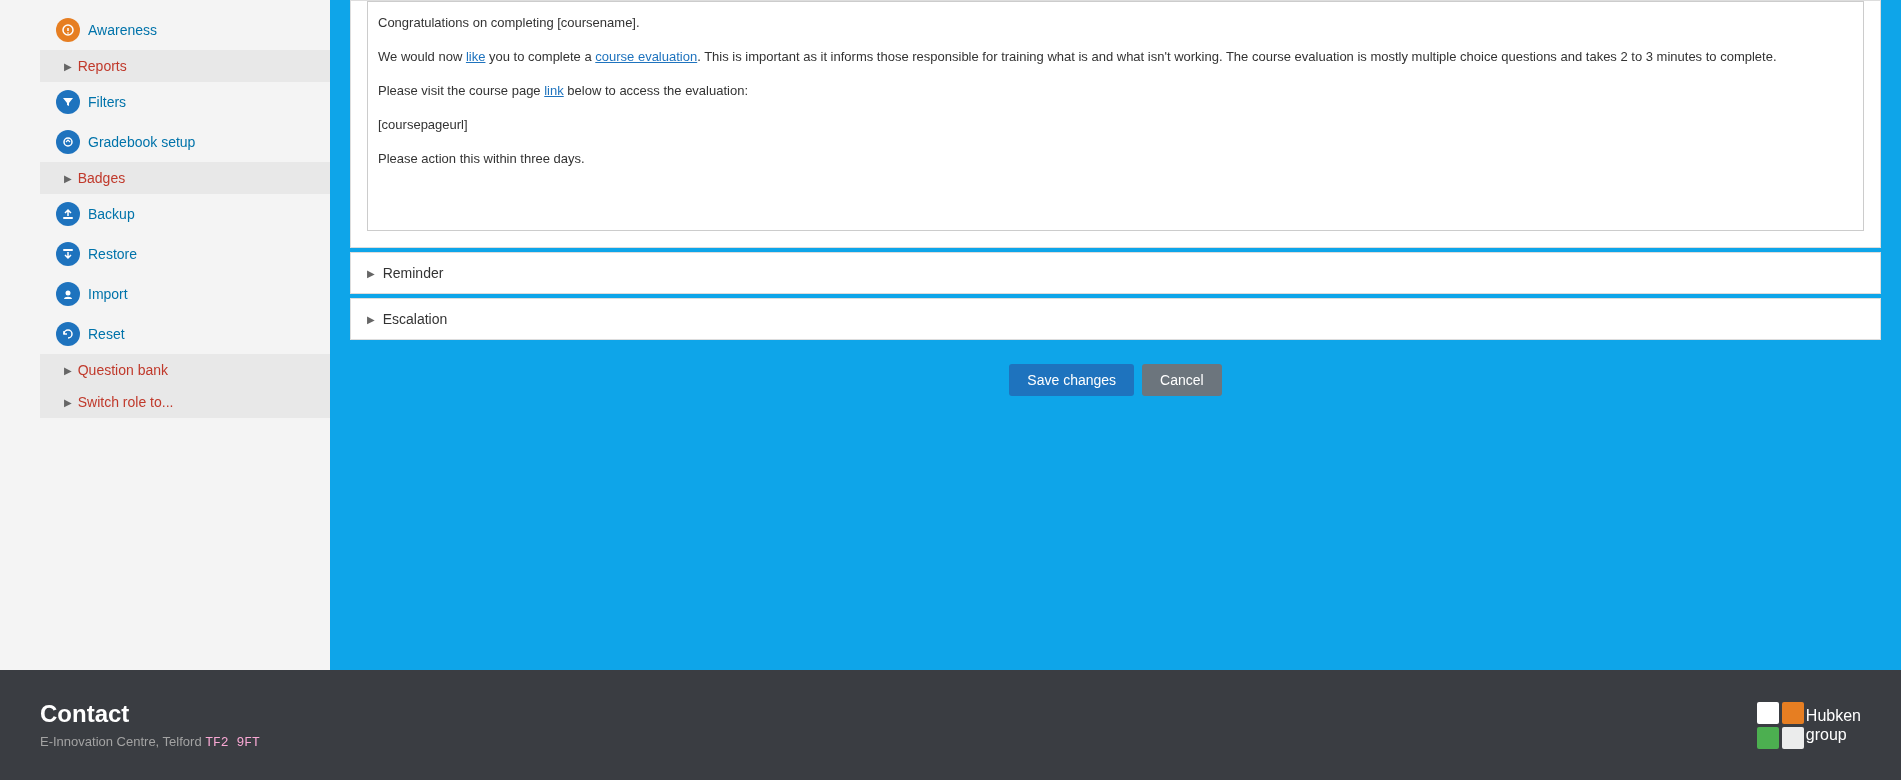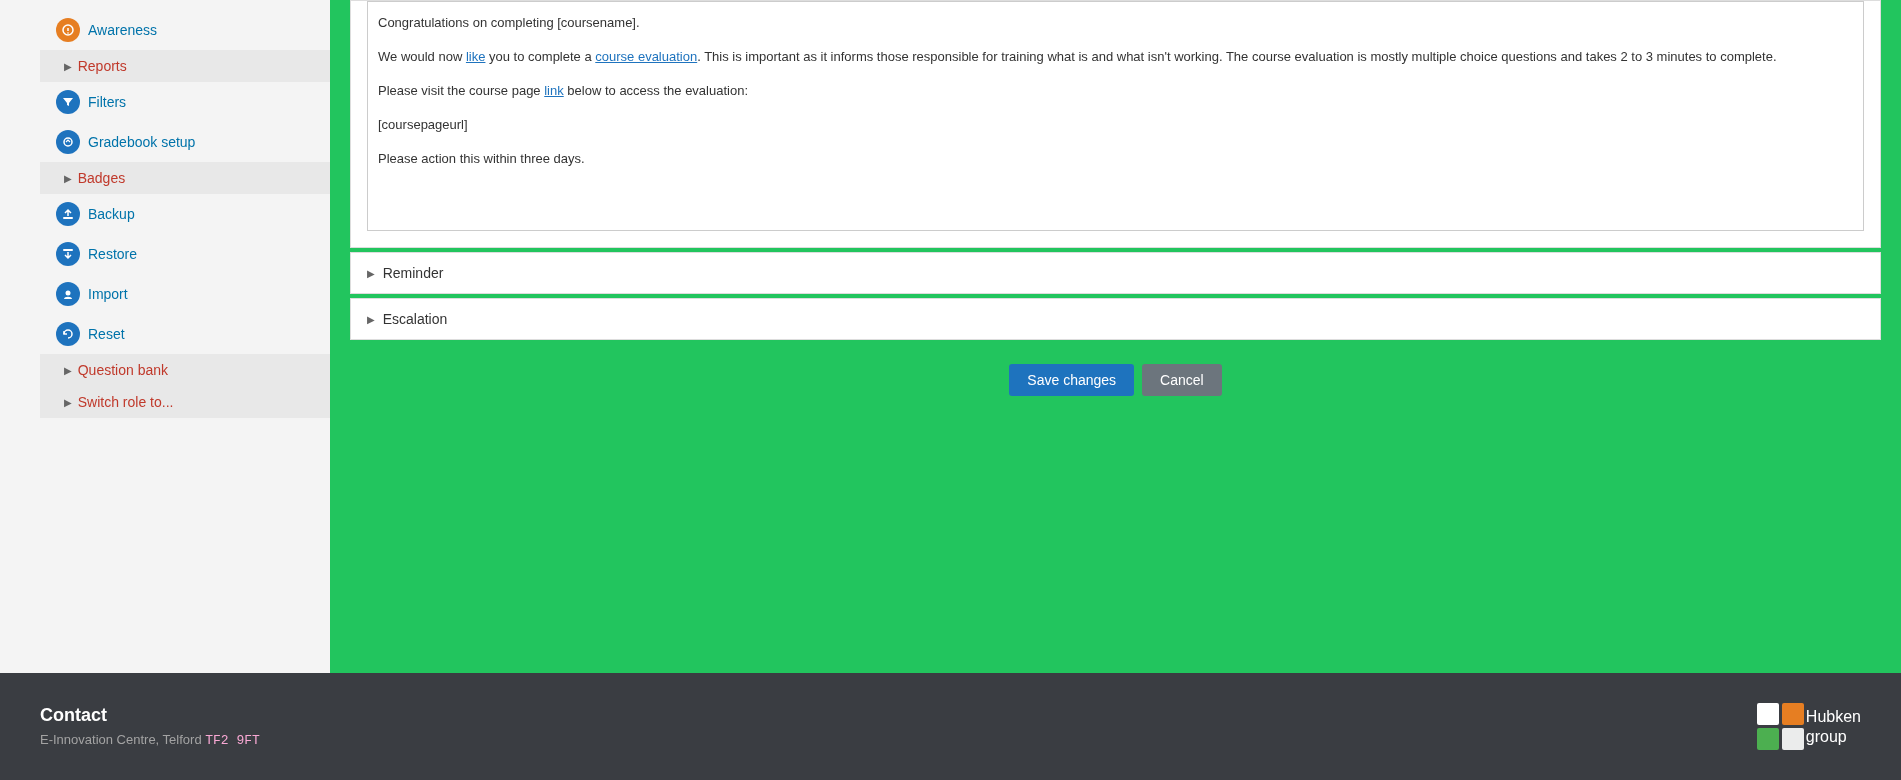--- a/index.html
+++ b/index.html
@@ -49,21 +49,21 @@
       font-size: 14px;
       display: flex;
       align-items: center;
     }
     .sidebar-collapsible .arrow { margin-right: 6px; color: #666; font-size: 10px; }
 
     
     .content-area {
       flex: 1;
       padding: 0 20px 20px 20px;
-      background: #22c55e;
+      background: #0ea5e9;
     }
 
     .accordion-section {
       background: white;
       border: 1px solid #ddd;
       margin-bottom: 4px;
     }
 
     .accordion-header {
       display: flex;
@@ -126,21 +126,21 @@
       background: #3a3d42;
       color: #ccc;
       padding: 30px 40px;
       display: flex;
       justify-content: space-between;
       align-items: center;
     }
 
     .footer-contact h3 {
       color: white;
-      font-size: 18px;
+      font-size: 24px;
       margin-bottom: 6px;
     }
 
     .footer-contact p {
       font-size: 13px;
       color: #aaa;
     }
 
     .footer-contact p span {
       color: #a3a3a3;

